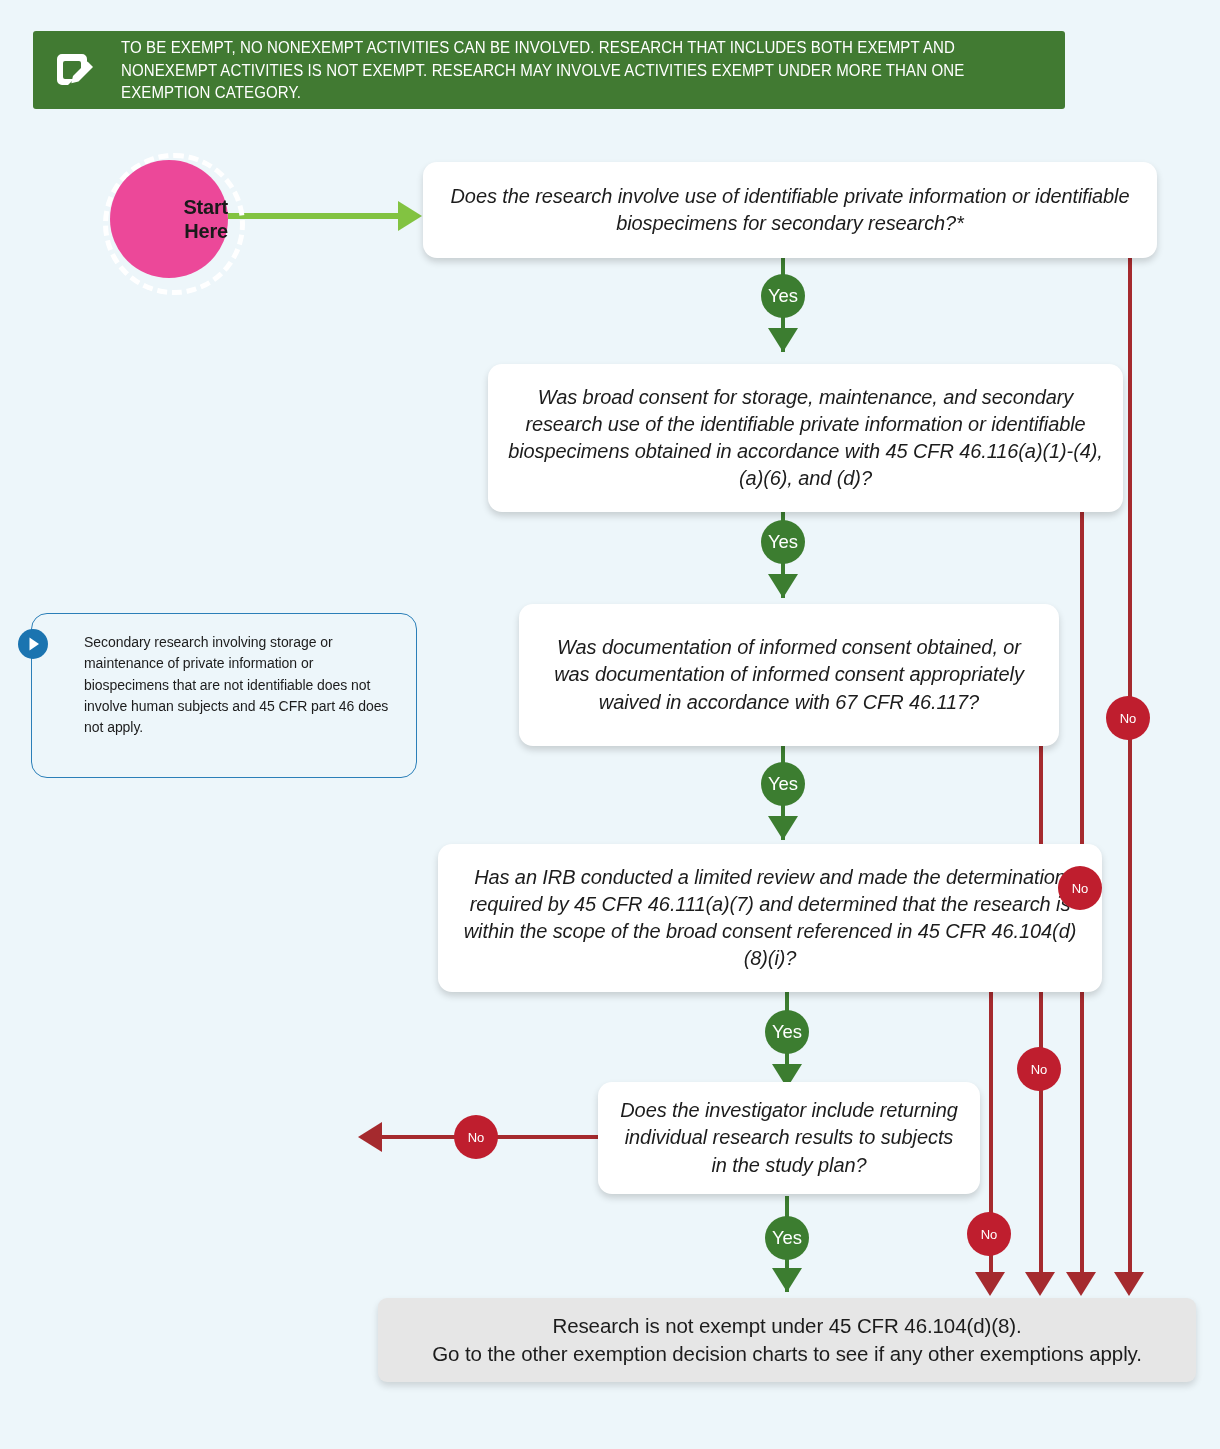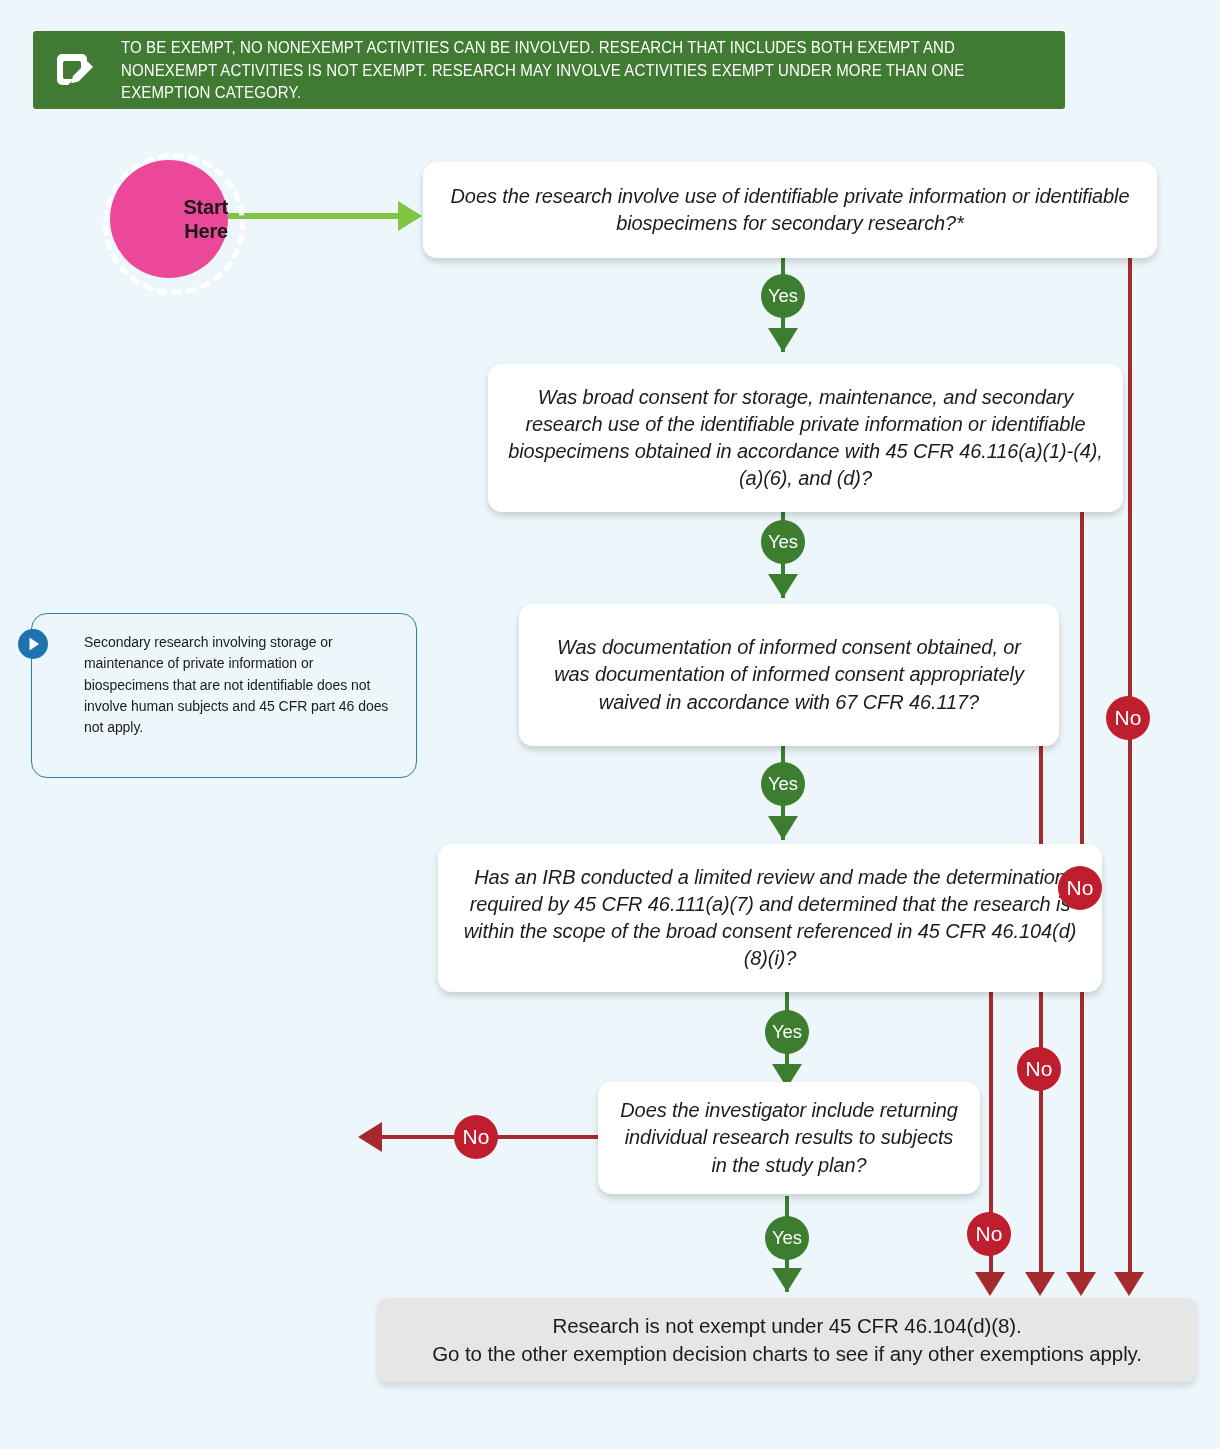--- a/index.html
+++ b/index.html
@@ -198,21 +198,21 @@
     z-index: 6;
   }
   .badge.yes {
     width: 44px; height: 44px;
     background: #3c7d30;
     font-size: 18.5px;
   }
   .badge.no {
     width: 44px; height: 44px;
     background: #bf1e2e;
-    font-size: 21px;
+    font-size: 13px;
   }
 </style>
 </head>
 <body>
 
 <div class="canvas">
 
   <div class="banner">
     <div class="banner-icon">
       <svg viewBox="0 0 46 46" width="46" height="46" aria-hidden="true">

